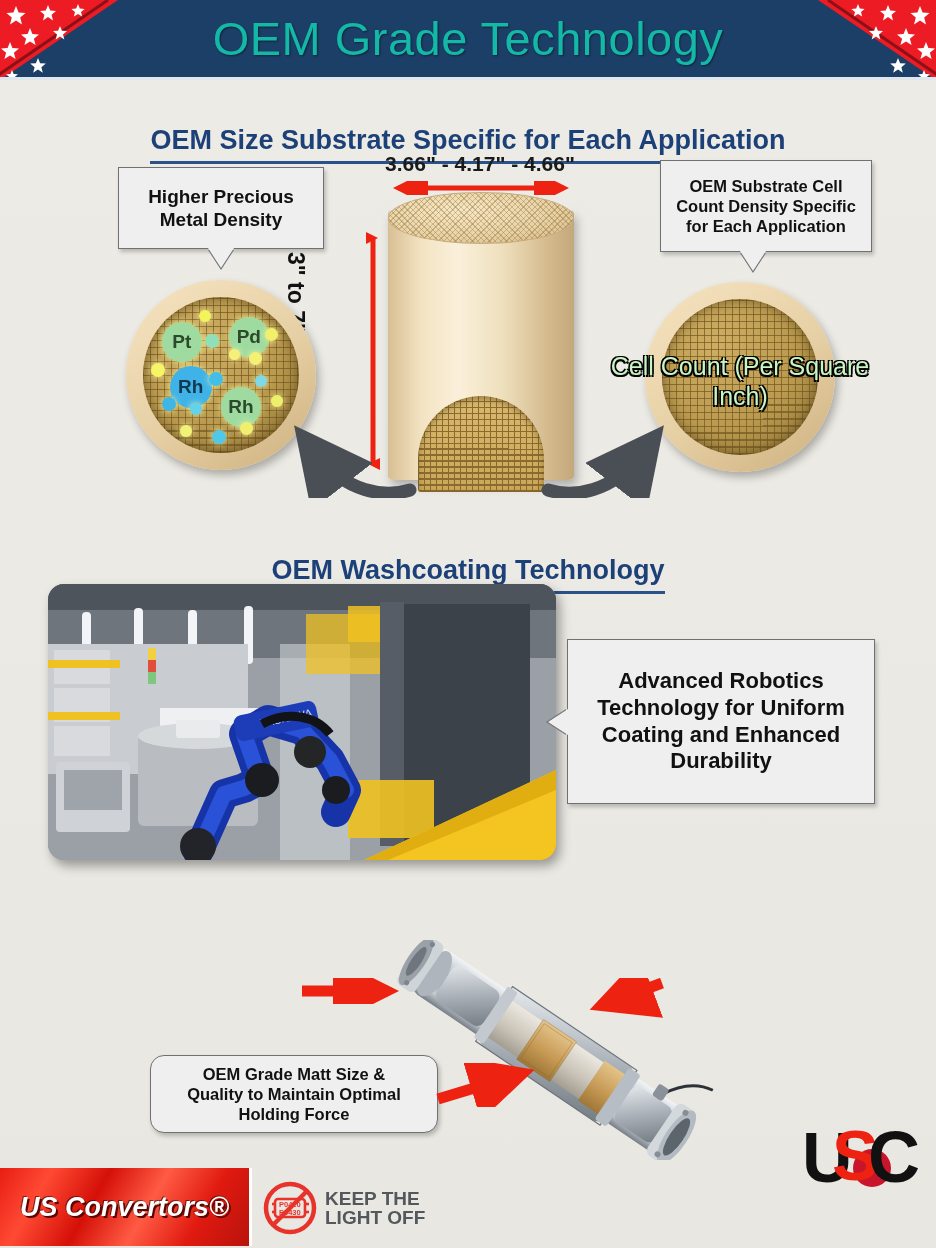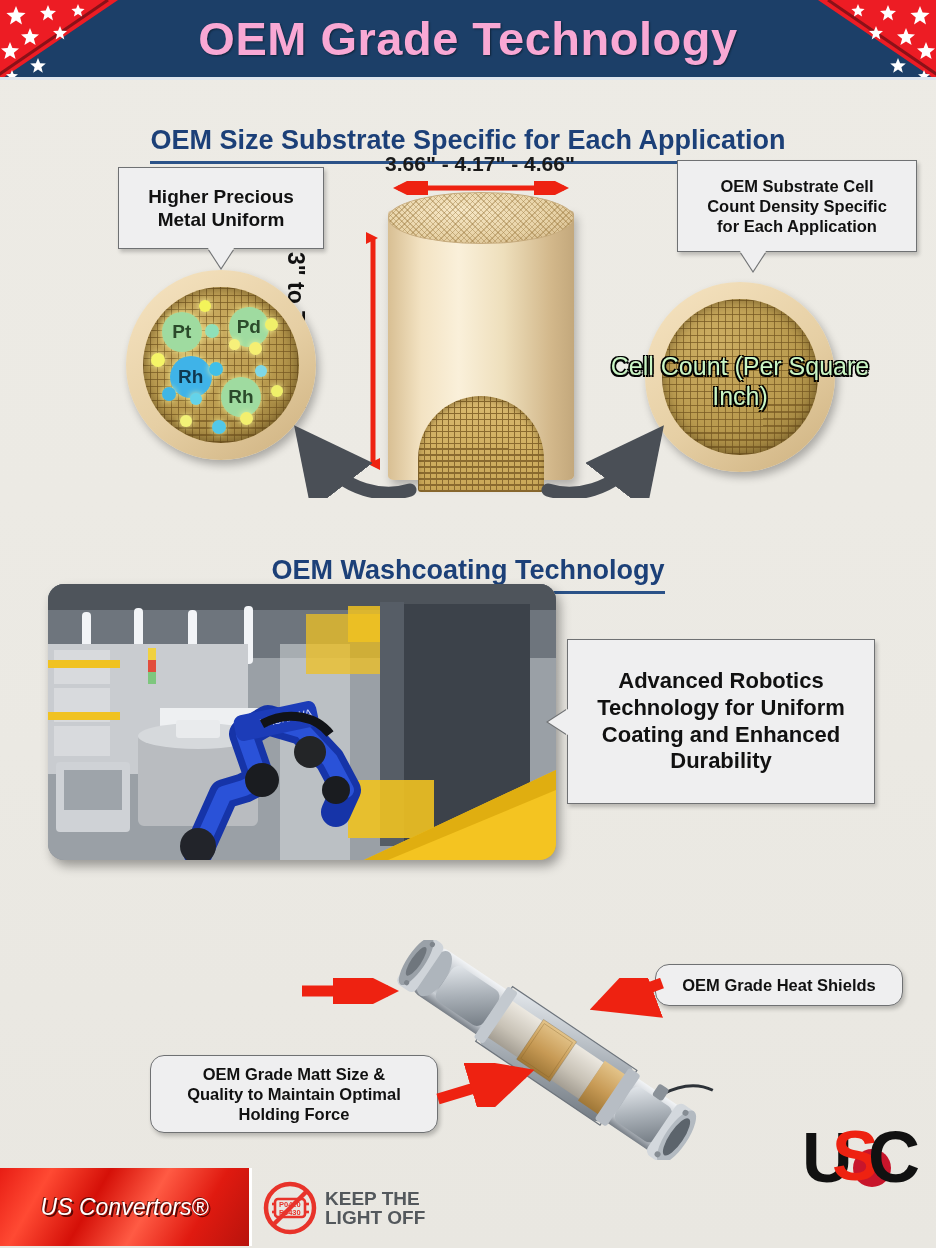--- a/index.html
+++ b/index.html
@@ -15,21 +15,21 @@
 
   
   .header {
     position: absolute; left: 0; top: 0; width: 936px; height: 80px;
     background: #1c3f68; overflow: hidden;
     border-bottom: 3px solid #dfe6ee;
   }
   .hdr-title {
     position: absolute; left: 0; top: 0; width: 936px; height: 77px;
     display: flex; align-items: center; justify-content: center;
-    color: #f9a8d4; font-size: 47px; font-weight: bold;
+    color: #14b8a6; font-size: 47px; font-weight: normal;
     letter-spacing: .5px; z-index: 4;
     text-shadow: 1px 1px 2px rgba(0,0,0,.45);
   }
   .stars-corner { position: absolute; top: 0; height: 80px; width: 120px; z-index: 2; }
   .stars-corner.left  { left: 0; }
   .stars-corner.right { right: 0; }
 
   
   .sec-head {
     position: absolute; width: 936px; text-align: center;
@@ -153,21 +153,21 @@
 
   
   .footer { position: absolute; left: 0; top: 1163px; width: 936px; height: 85px; }
   .usc-flag {
     position: absolute; left: 0; top: 5px; width: 252px; height: 78px;
     background: linear-gradient(120deg,#e81d14 0%,#ff4a33 18%,#d51008 38%,#ff5b44 58%,#e01a10 78%,#b8130c 100%);
     display: flex; align-items: center; justify-content: center;
     border-right: 3px solid #fff;
   }
   .usc-flag-txt {
-    color: #fff; font-size: 23px; font-weight: normal; font-style: italic;
+    color: #fff; font-size: 27px; font-weight: bold; font-style: italic;
     text-shadow: 2px 2px 0 #5a0704, -1px -1px 0 rgba(0,0,0,.5);
   }
   .keep-light {
     position: absolute; left: 262px; top: 16px; width: 180px; height: 58px;
     display: flex; align-items: center;
   }
   .kl-text { margin-left: 7px; color: #53585c; font-size: 19px; font-weight: bold; line-height: 1.02; }
   .usc-logo { position: absolute; left: 800px; top: 1118px; width: 126px; height: 74px; }
 </style>
 </head>
@@ -205,24 +205,24 @@
         <polygon points="108,70 109.6,74 114,74.3 110.6,77.1 111.7,81.3 108,78.8 104.3,81.3 105.4,77.1 102,74.3 106.4,74"></polygon>
       </g>
     </svg>
   </div>
 
   <div class="sec-head" style="top:101px;">
     <span class="txt">OEM Size Substrate Specific for Each Application</span>
   </div>
 
   <div class="callout" style="left:118px; top:167px; width:206px; height:82px; font-size:19px; white-space:pre-line;">Higher Precious
-Metal Uniform</div>
+Metal Density</div>
   <div class="tail-down" style="left:208px; top:248px;"></div>
 
-  <div class="callout" style="left:677px; top:160px; width:240px; height:92px; font-size:16.5px; white-space:pre-line;">OEM Substrate Cell
+  <div class="callout" style="left:660px; top:160px; width:212px; height:92px; font-size:16.5px; white-space:pre-line;">OEM Substrate Cell
 Count Density Specific
 for Each Application</div>
   <div class="tail-down" style="left:740px; top:251px;"></div>
 
   <div class="dim-label-top">3.66" - 4.17" - 4.66"</div>
   <svg class="dim-h" viewBox="0 0 186 14">
     <defs>
       <marker id="ahR" markerWidth="7" markerHeight="7" refX="6" refY="3.5" orient="auto">
         <polygon points="0,0 7,3.5 0,7" fill="#ee2211"></polygon>
       </marker>
@@ -245,21 +245,21 @@
     </defs>
     <line x1="7" y1="10" x2="7" y2="236" stroke="#ee2211" stroke-width="5" marker-start="url(#avU)" marker-end="url(#avD)"></line>
   </svg>
 
   <div class="cyl-wrap">
     <div class="cyl-body"></div>
     <div class="cyl-cut"></div>
     <div class="cyl-top"></div>
   </div>
 
-  <div class="hc-circle" style="left:126px; top:270px; width:190px; height:190px;">
+  <div class="hc-circle" style="left:126px; top:280px; width:190px; height:190px;">
     <div class="hc-inner">
       <div class="pm-dot" style="left:12%; top:16%; width:40px; height:40px; background:#9fdba0;">Pt</div>
       <div class="pm-dot" style="left:55%; top:13%; width:40px; height:40px; background:#9fdba0;">Pd</div>
       <div class="pm-dot" style="left:17%; top:44%; width:42px; height:42px; background:#3fb3e8; color:#10384f;">Rh</div>
       <div class="pm-dot" style="left:50%; top:58%; width:40px; height:40px; background:#9fdba0;">Rh</div>
       <div class="pm-dot" style="left:36%;top:8%;width:12px;height:12px;background:#f3f35a;"></div>
       <div class="pm-dot" style="left:40%;top:24%;width:14px;height:14px;background:#8fe0b9;"></div>
       <div class="pm-dot" style="left:5%;top:42%;width:14px;height:14px;background:#f5f567;"></div>
       <div class="pm-dot" style="left:78%;top:20%;width:13px;height:13px;background:#f0f06a;"></div>
       <div class="pm-dot" style="left:68%;top:35%;width:13px;height:13px;background:#f5ef72;"></div>
@@ -429,21 +429,20 @@
 
   <svg class="red-arrow" style="left:300px; top:978px; width:104px; height:26px;" viewBox="0 0 104 26">
     <defs>
         <marker id="rA1" markerWidth="6" markerHeight="6" refX="5" refY="3" orient="auto">
       <polygon points="0,0 6,3 0,6" fill="#ee2211"></polygon>
         </marker>
       </defs>
     <line x1="2" y1="13" x2="88" y2="13" stroke="#ee2211" stroke-width="11" marker-end="url(#rA1)"></line>
   </svg>
 
-  <div class="callout round" style="left:655px; top:964px; width:248px; height:42px; font-size:16.5px;">OEM Grade Heat Shields</div>
   <svg class="red-arrow" style="left:586px; top:978px; width:80px; height:40px;" viewBox="0 0 80 40">
     <defs>
         <marker id="rA2" markerWidth="6" markerHeight="6" refX="5" refY="3" orient="auto">
       <polygon points="0,0 6,3 0,6" fill="#ee2211"></polygon>
         </marker>
       </defs>
     <line x1="76" y1="5" x2="14" y2="28" stroke="#ee2211" stroke-width="11" marker-end="url(#rA2)"></line>
   </svg>
 
   <div class="callout round" style="left:150px; top:1055px; width:288px; height:78px; font-size:16.5px; white-space:pre-line;">OEM Grade Matt Size &amp;

